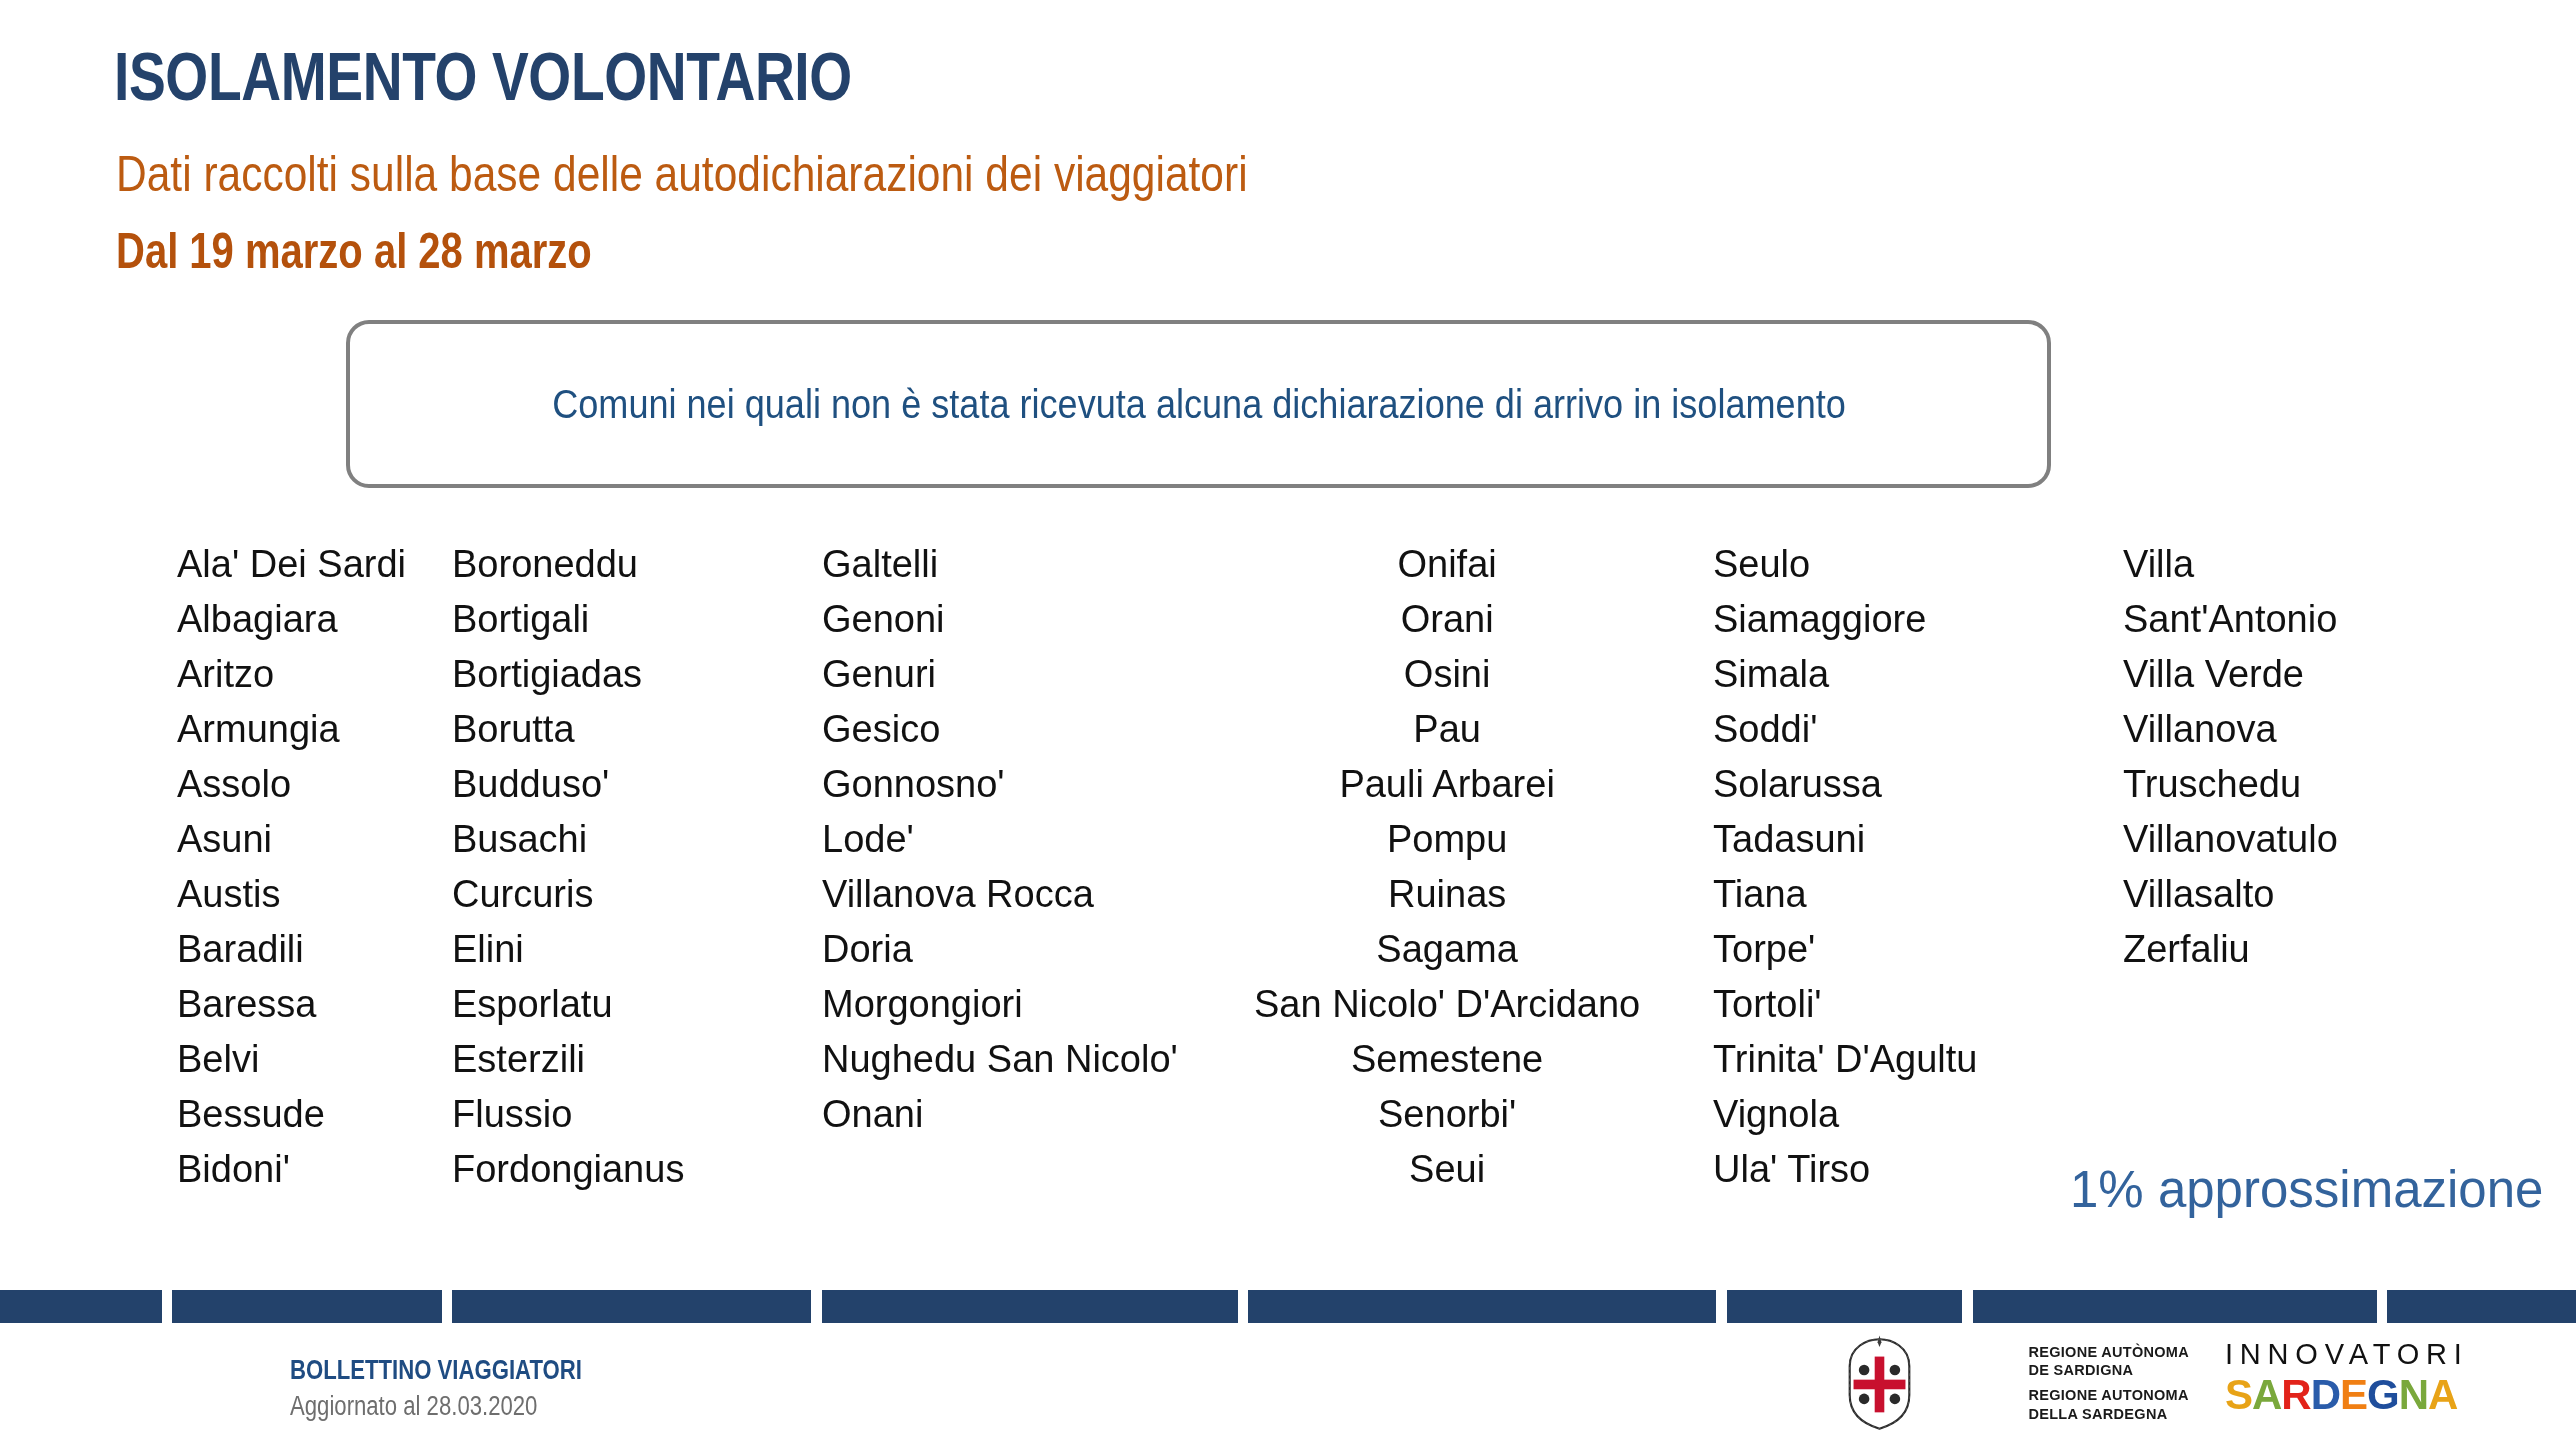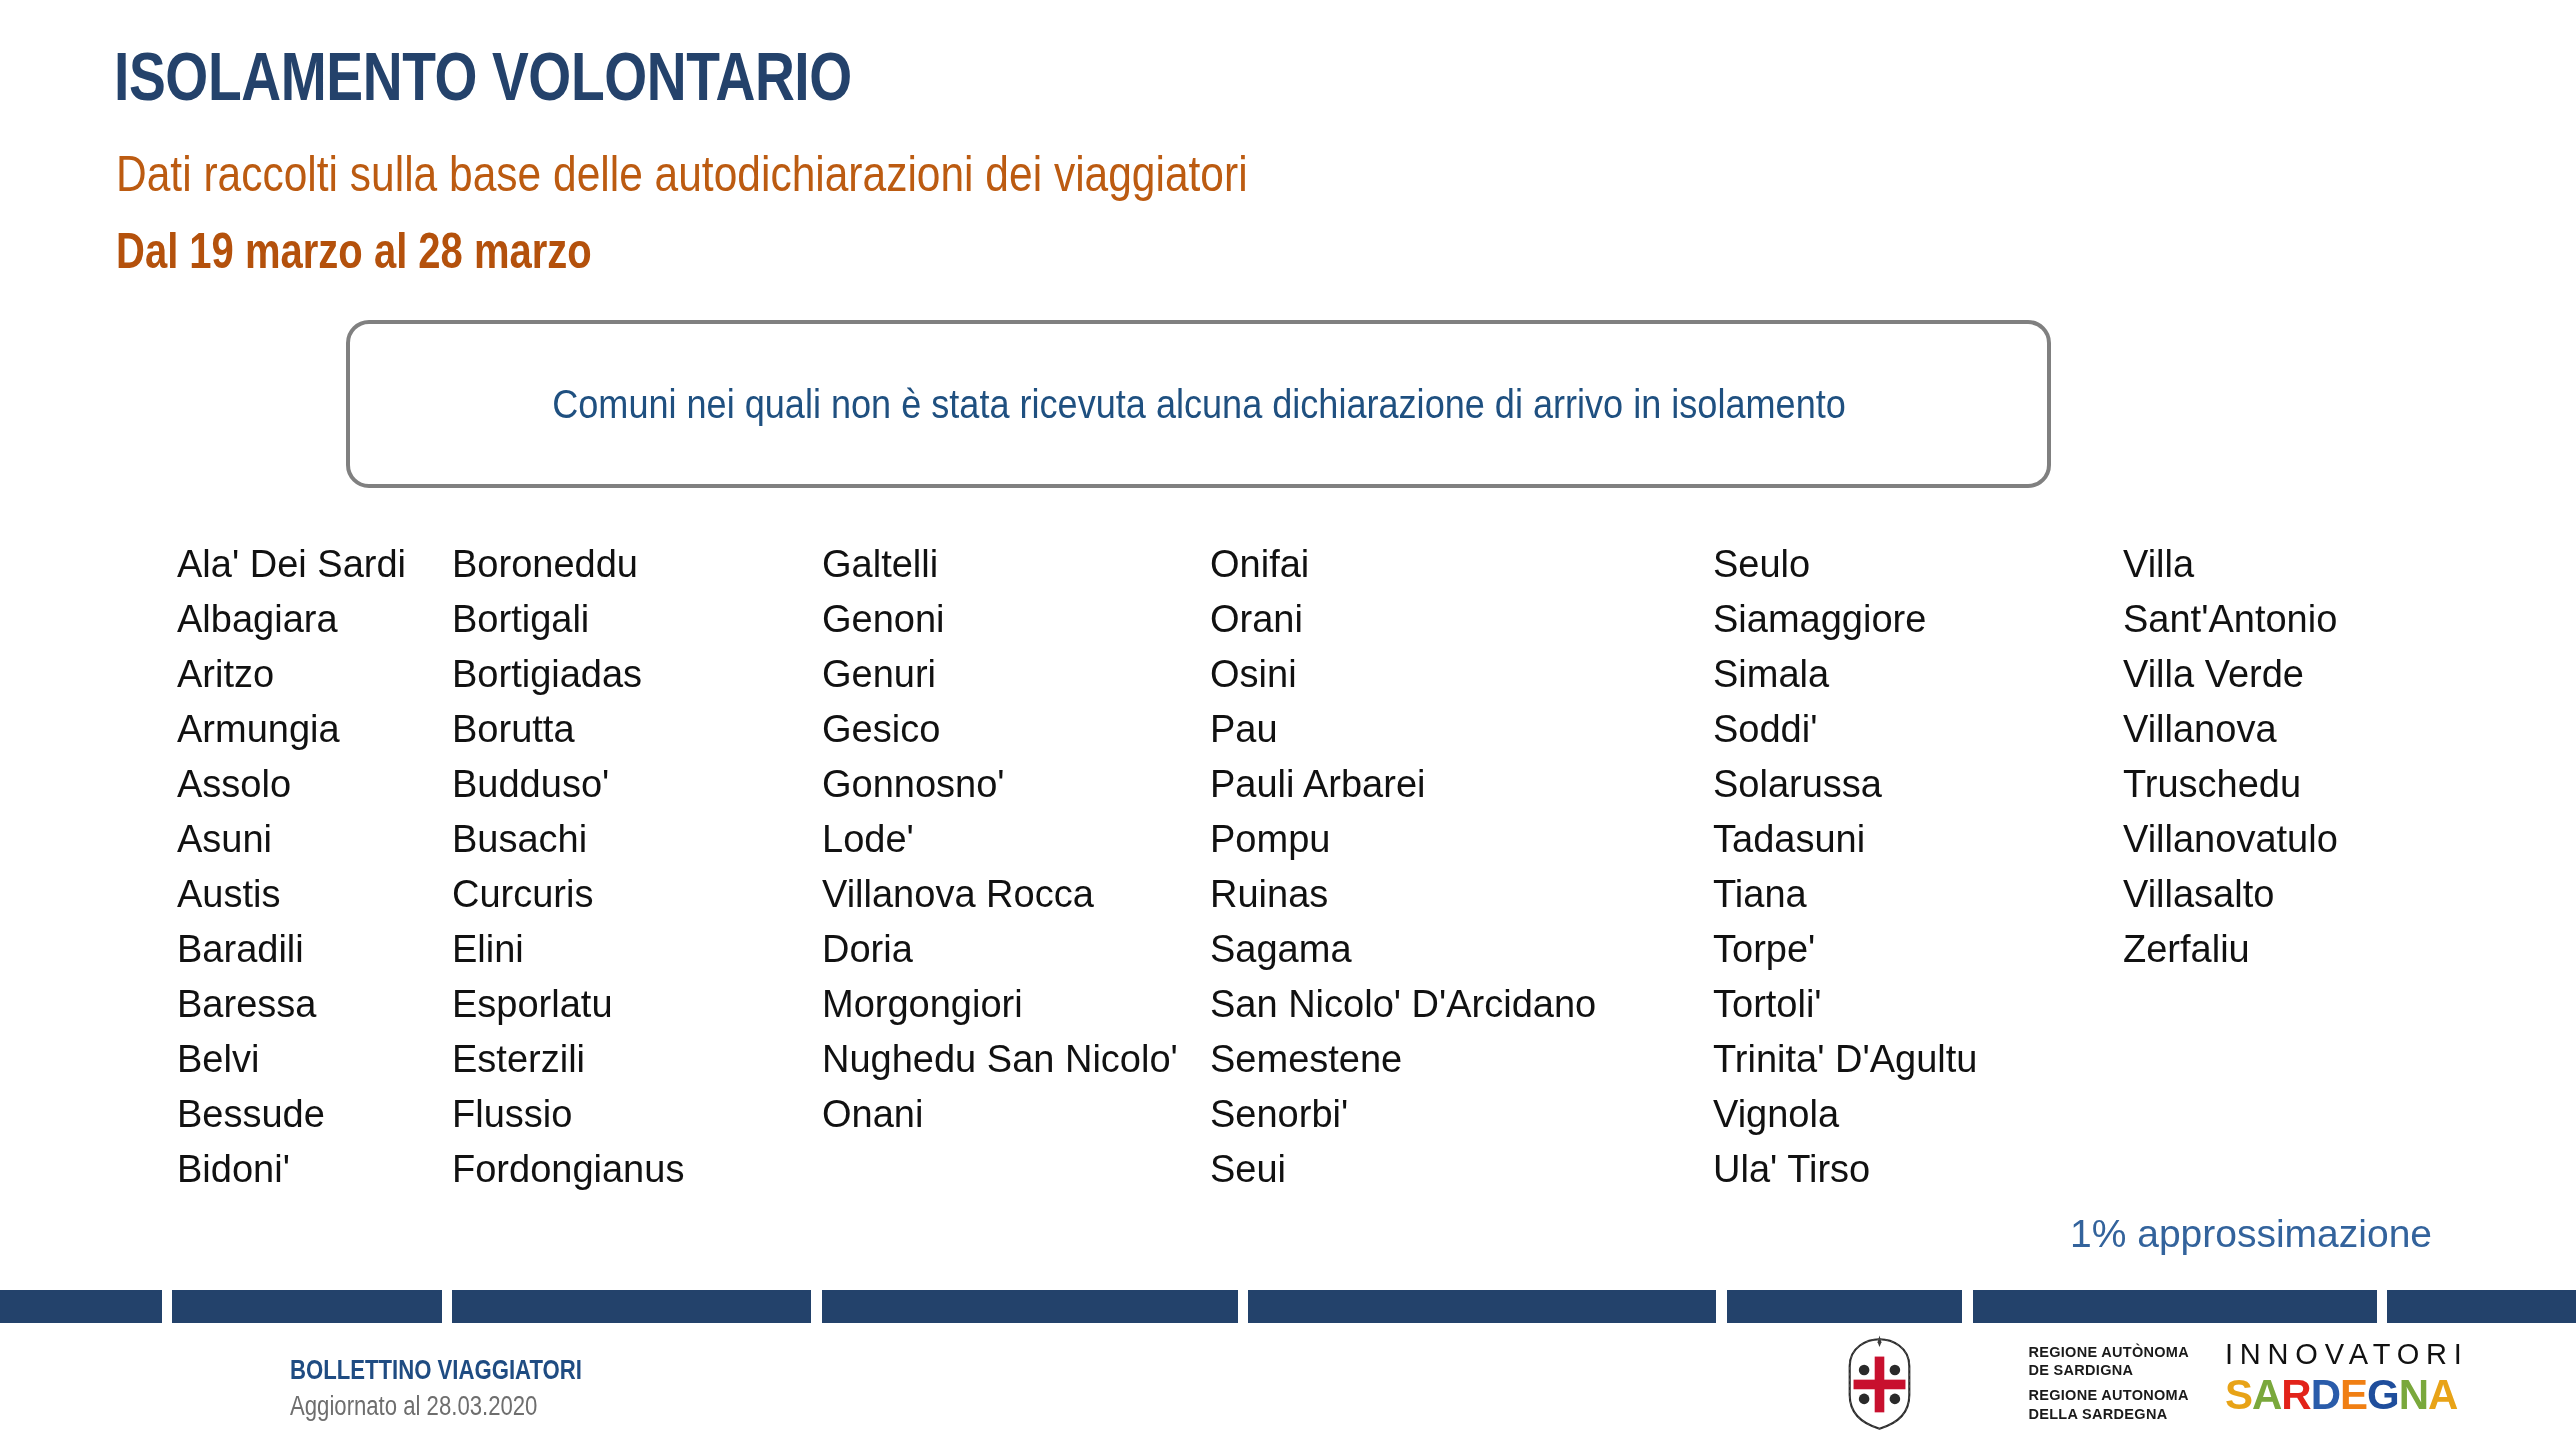--- a/index.html
+++ b/index.html
@@ -73,29 +73,29 @@
     font-family:"Liberation Sans", sans-serif;
     font-size:38px;
     line-height:55px;
     color:#111111;
     white-space:pre;
   }
   .col .item{white-space:pre;}
   .c1{left:177px;}
   .c2{left:452px;}
   .c3{left:822px;}
-  .c4{left:1210px;}
+  .c4{left:1254px;text-align:center;}
   .c5{left:1713px;}
   .c6{left:2123px;}
 
   
   .approx{
-    position:absolute;left:2070px;top:1212px;
-    font-family:"Liberation Sans", sans-serif;
-    font-size:39px;
+    position:absolute;left:2070px;top:1160px;
+    font-family:"Liberation Sans", sans-serif;
+    font-size:51px;
     color:#33639C;
     white-space:nowrap;
   }
 
   
   .footbar{
     position:absolute;left:0;top:1290px;width:2576px;height:33px;
     display:flex;
   }
   .seg{background:#23426B;height:33px;}

